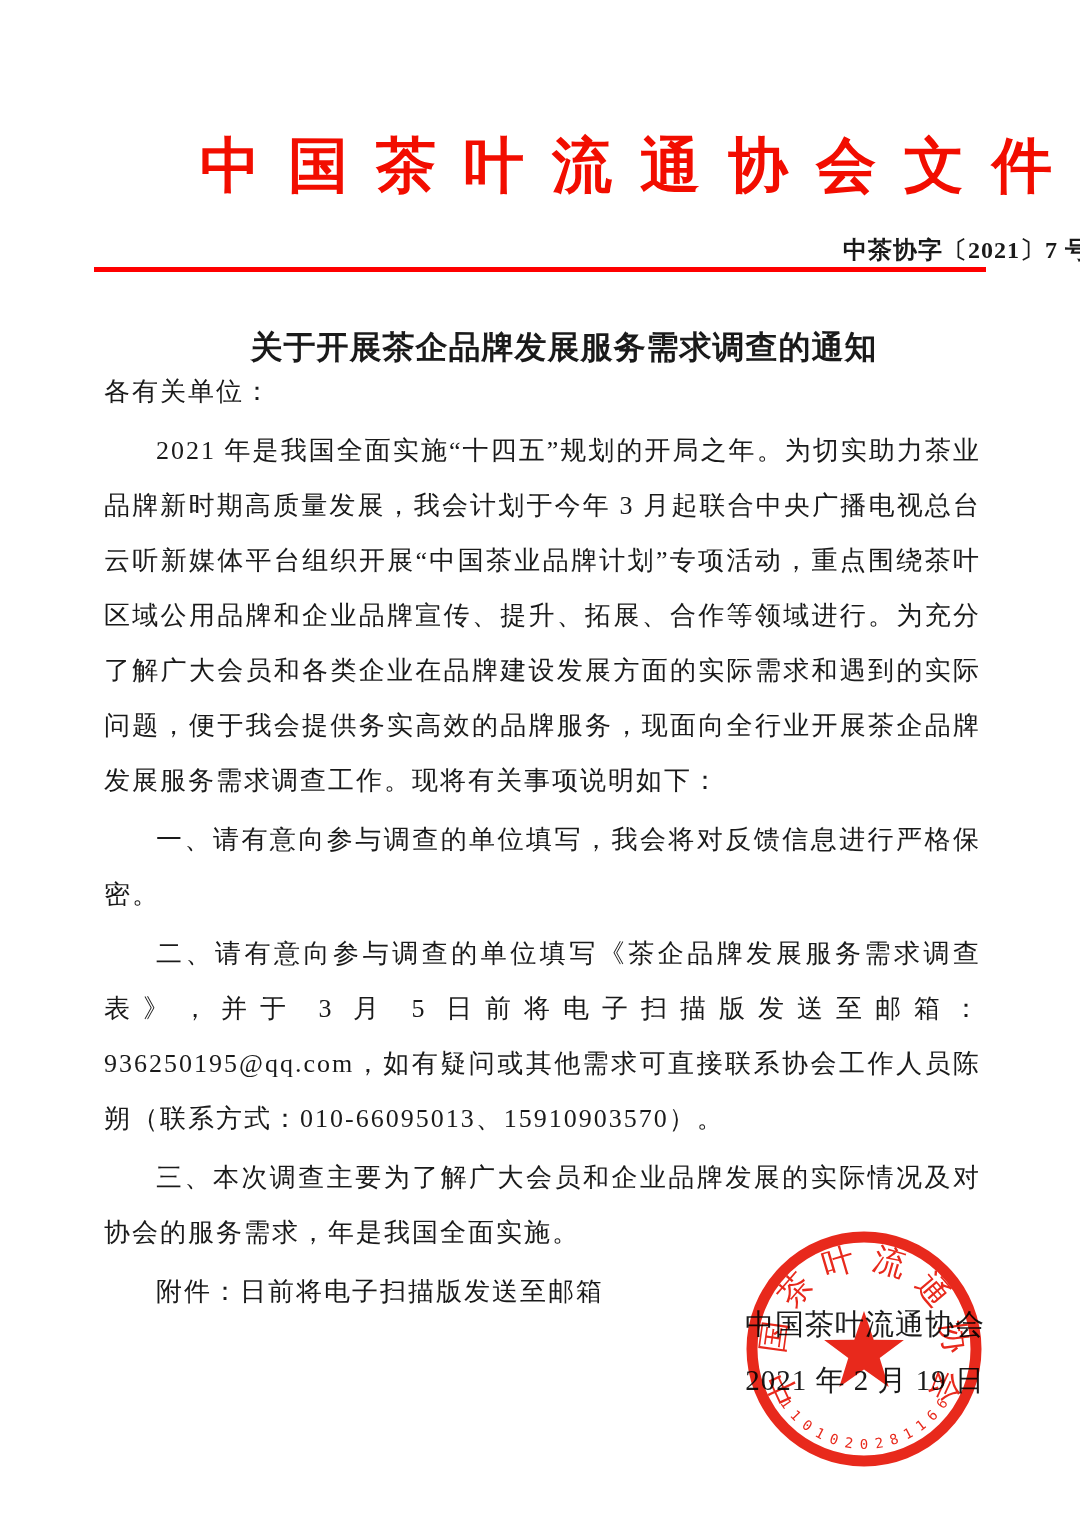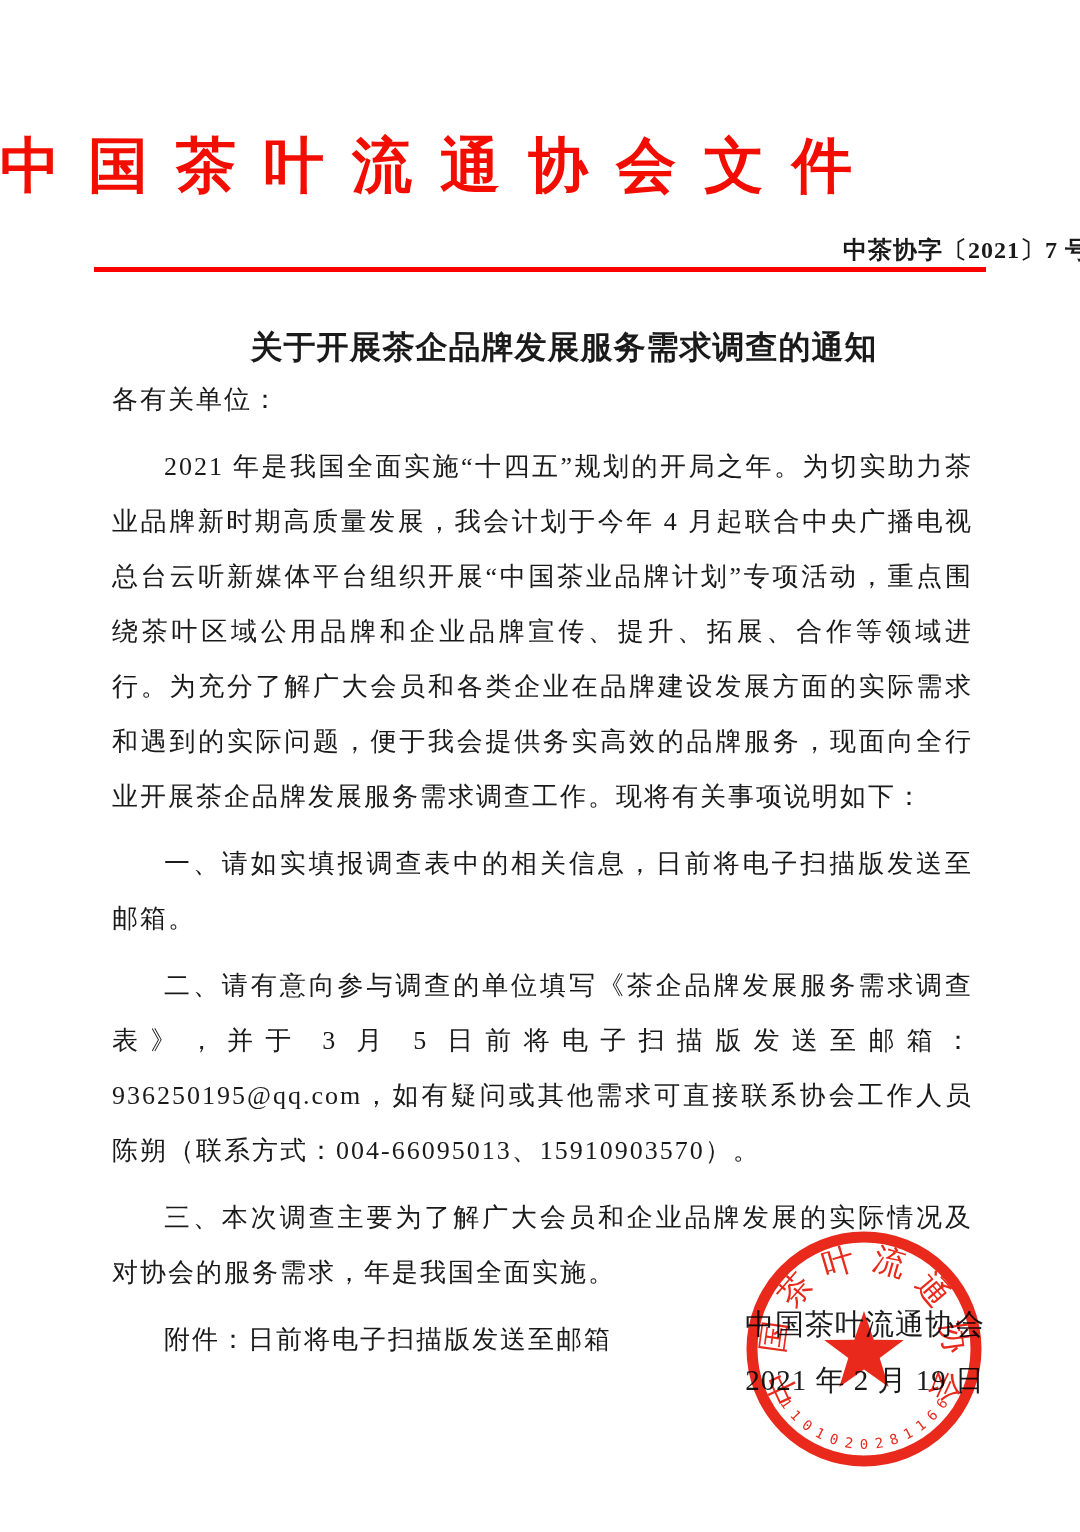--- a/index.html
+++ b/index.html
@@ -12,21 +12,21 @@
   .page{
     position:relative;
     width:1080px;height:1532px;
     background:#ffffff;
     overflow:hidden;
     font-family:"Liberation Serif","DejaVu Serif",serif;
     color:var(--text-black);
   }
   .header-title{
     position:absolute;top:126px;left:0;width:100%;
-    text-align:left;
+    text-align:right;
     color:var(--header-red);
     font-size:60px;font-weight:bold;
     letter-spacing:28px;
     white-space:nowrap;
     font-family:"Liberation Serif","DejaVu Serif",serif;
   }
   .doc-number{
     position:absolute;top:234px;left:10px;width:100%;
     text-align:right;
     font-size:24px;font-weight:bold;
@@ -44,21 +44,21 @@
     font-size:32px;font-weight:bold;
     font-family:"Liberation Sans","DejaVu Sans",sans-serif;
     letter-spacing:1px;
   }
   .body-text{
     position:absolute;top:360px;left:100px;right:95px;
     font-size:26px;line-height:55px;
     letter-spacing:2px;
     text-align:justify;
   }
-  .body-text p{margin:12px;}
+  .body-text p{margin:4px;}
   .indent{text-indent:2em;}
   .signature{
     position:absolute;top:1296px;right:95px;
     text-align:right;
     font-size:29px;line-height:56px;
     letter-spacing:1px;
     z-index:1;
   }
   .seal{
     position:absolute;left:745px;top:1230px;
@@ -75,23 +75,23 @@
   <div class="header-title">中国茶叶流通协会文件</div>
 
   <div class="doc-number">中茶协字〔2021〕7 号</div>
 
   <div class="red-rule"></div>
 
   <h1 class="notice-title">关于开展茶企品牌发展服务需求调查的通知</h1>
 
   <div class="body-text">
     <p>各有关单位：</p>
-    <p class="indent">2021 年是我国全面实施“十四五”规划的开局之年。为切实助力茶业品牌新时期高质量发展，我会计划于今年 4 月起联合中央广播电视总台云听新媒体平台组织开展“中国茶业品牌计划”专项活动，重点围绕茶叶区域公用品牌和企业品牌宣传、提升、拓展、合作等领域进行。为充分了解广大会员和各类企业在品牌建设发展方面的实际需求和遇到的实际问题，便于我会提供务实高效的品牌服务，现面向全行业开展茶企品牌发展服务需求调查工作。现将有关事项说明如下：</p>
-    <p class="indent">一、请如实填报调查表中的相关信息，日前将电子扫描版发送至邮箱。</p>
-    <p class="indent">二、请有意向参与调查的单位填写《茶企品牌发展服务需求调查表》，并于 3 月 5 日前将电子扫描版发送至邮箱：936250195@qq.com，如有疑问或其他需求可直接联系协会工作人员陈朔（联系方式：004-66095013、15910903570）。</p>
+    <p class="indent">2021 年是我国全面实施“十四五”规划的开局之年。为切实助力茶业品牌新时期高质量发展，我会计划于今年 3 月起联合中央广播电视总台云听新媒体平台组织开展“中国茶业品牌计划”专项活动，重点围绕茶叶区域公用品牌和企业品牌宣传、提升、拓展、合作等领域进行。为充分了解广大会员和各类企业在品牌建设发展方面的实际需求和遇到的实际问题，便于我会提供务实高效的品牌服务，现面向全行业开展茶企品牌发展服务需求调查工作。现将有关事项说明如下：</p>
+    <p class="indent">一、请有意向参与调查的单位填写，我会将对反馈信息进行严格保密。</p>
+    <p class="indent">二、请有意向参与调查的单位填写《茶企品牌发展服务需求调查表》，并于 3 月 5 日前将电子扫描版发送至邮箱：936250195@qq.com，如有疑问或其他需求可直接联系协会工作人员陈朔（联系方式：010-66095013、15910903570）。</p>
     <p class="indent">三、本次调查主要为了解广大会员和企业品牌发展的实际情况及对协会的服务需求，年是我国全面实施。</p>
     <p class="indent">附件：日前将电子扫描版发送至邮箱</p>
   </div>
 
   <div class="signature">
     <div>中国茶叶流通协会</div>
     <div>2021 年 2 月 19 日</div>
   </div>
 
   <svg class="seal" id="seal-svg" viewBox="0 0 238 238" aria-hidden="true">

